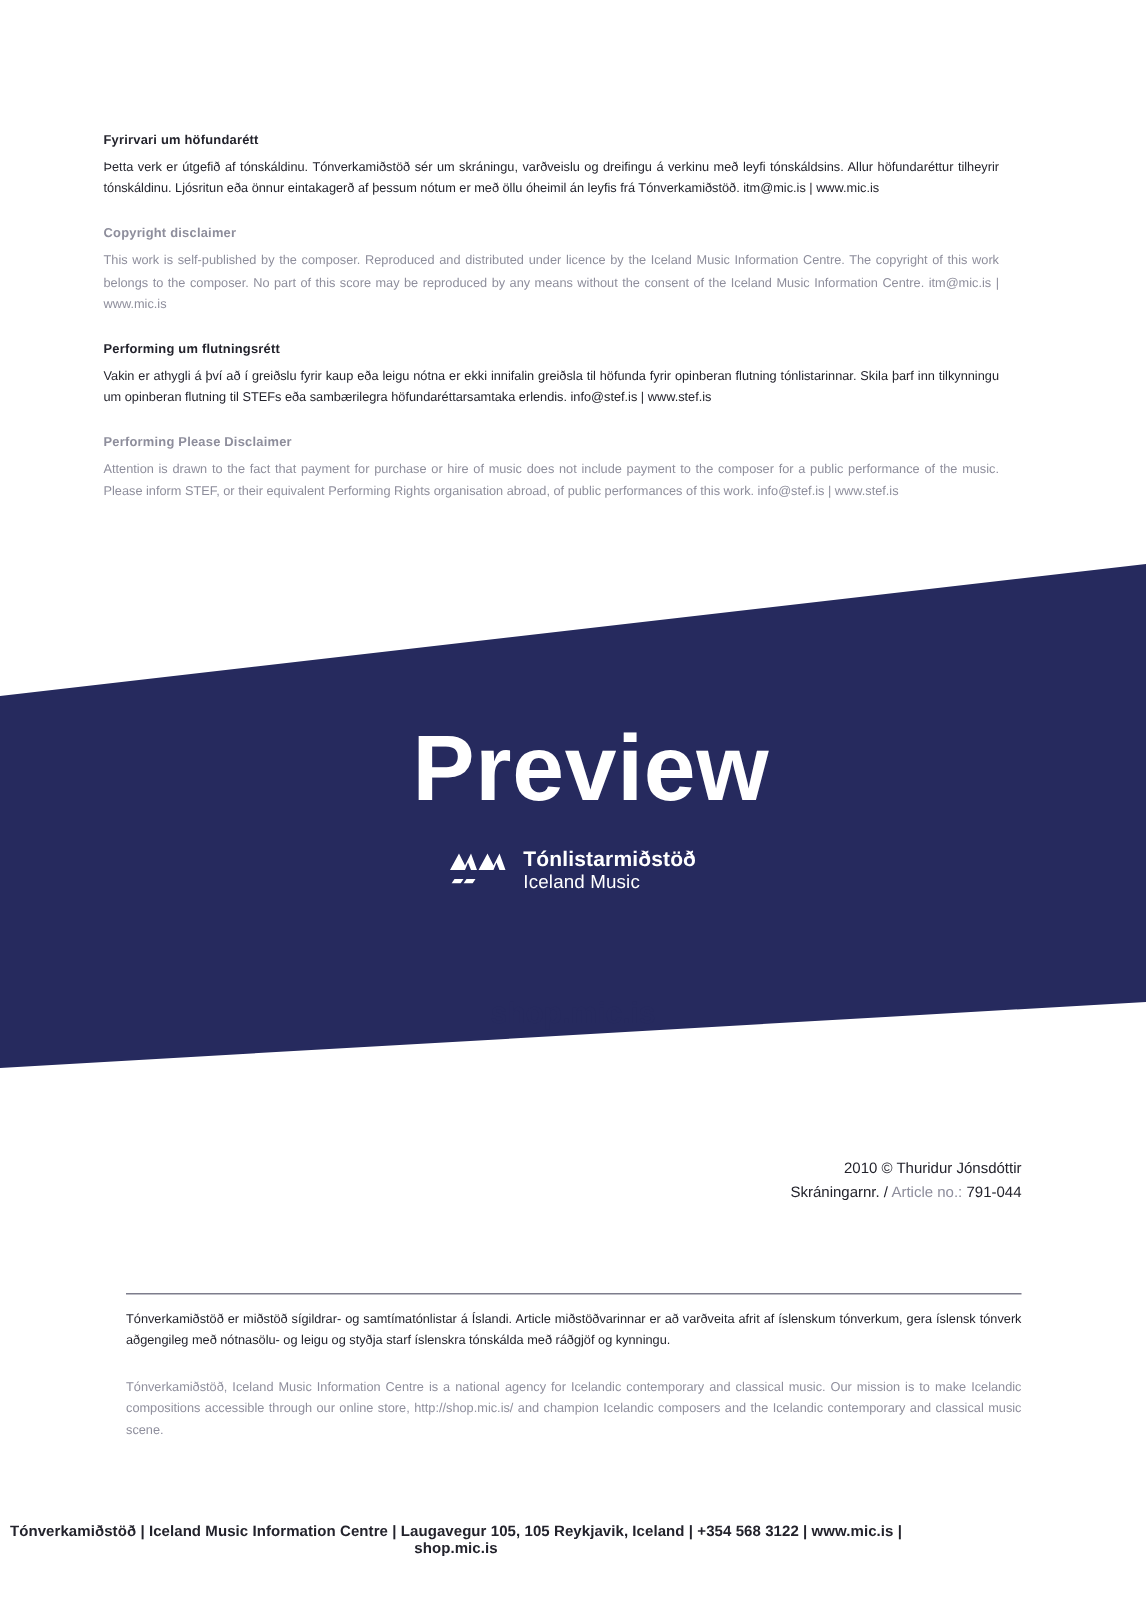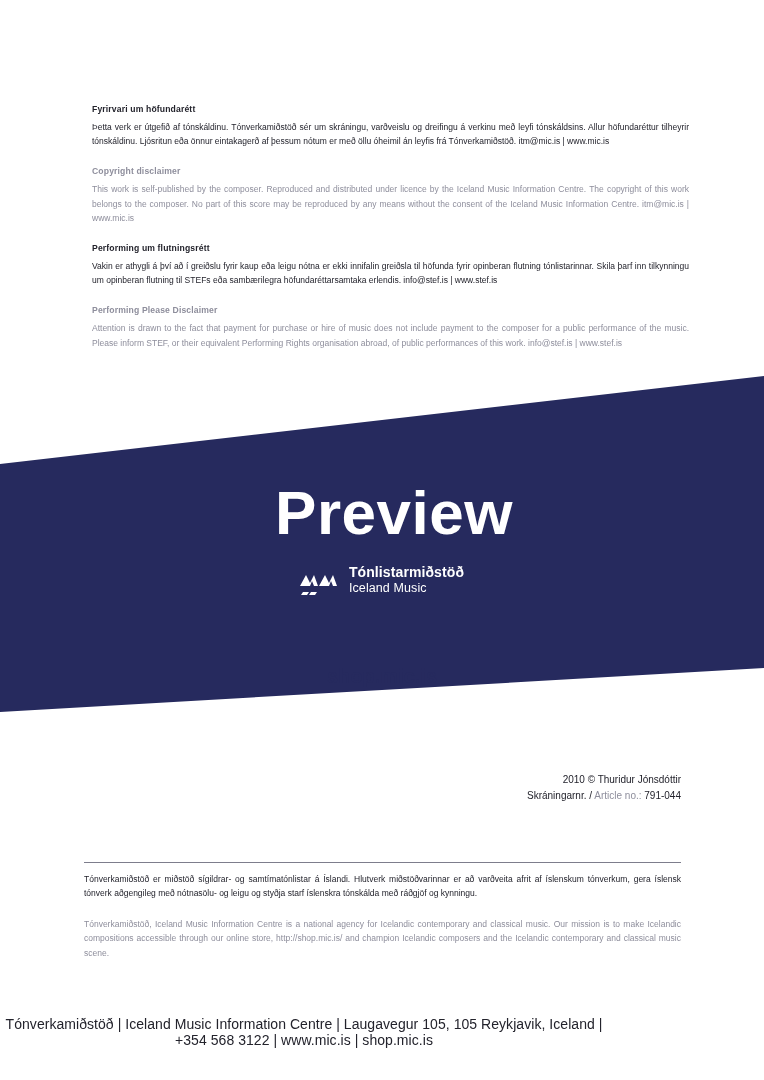--- a/index.html
+++ b/index.html
@@ -18,24 +18,23 @@
 
   .page {
     position: relative;
     width: 764px;
     height: 1080px;
   }
 
   
   .content {
     position: absolute;
-    left: 92px;
+    left: 69px;
     top: 88px;
     width: 597px;
-    margin-top: 16px;
   }
 
   .block {
     margin-bottom: 18px;
   }
   .block:last-child { margin-bottom: 0; }
 
   .block-title {
     font-size: 8.6px;
     font-weight: bold;
@@ -83,21 +82,21 @@
     line-height: 1;
   }
 
   .logo-wrap {
     position: absolute;
     left: 0;
     top: 565px;
     width: 764px;
     display: flex;
     justify-content: center;
-    align-items: flex-end;
+    align-items: flex-start;
     gap: 9px;
     z-index: 6;
   }
   .logo-mark {
     width: 40px;
     height: 24px;
     position: relative;
   }
   .logo-mark svg { display: block; }
   .logo-text {
@@ -179,22 +178,22 @@
     color: #8e8e9c;
     margin-bottom: 0;
   }
 
   .footer {
     position: absolute;
     left: 0;
     top: 1016px;
     width: 608px;
     text-align: center;
-    font-size: 14px;
-    font-weight: normal;
+    font-size: 10px;
+    font-weight: bold;
     color: #23232c;
     letter-spacing: 0.05px;
   }
 </style>
 </head>
 <body>
 
 <div class="page">
 
   <div class="content">
@@ -252,19 +251,19 @@
     <div>
       <span>Skráningarnr. /</span>
       <span class="dim">Article no.:</span>
       <span>791-044</span>
     </div>
   </div>
 
   <div class="rule"></div>
 
   <div class="about">
-    <p>Tónverkamiðstöð er miðstöð sígildrar- og samtímatónlistar á Íslandi. Hlutverk miðstöðvarinnar er að varðveita afrit af íslenskum tónverkum, gera íslensk tónverk aðgengileg með nótnasölu- og leigu og styðja starf íslenskra tónskálda með ráðgjöf og kynningu.</p>
+    <p>Tónverkamiðstöð er miðstöð sígildrar- og samtímatónlistar á Íslandi. Article miðstöðvarinnar er að varðveita afrit af íslenskum tónverkum, gera íslensk tónverk aðgengileg með nótnasölu- og leigu og styðja starf íslenskra tónskálda með ráðgjöf og kynningu.</p>
     <p class="muted">Tónverkamiðstöð, Iceland Music Information Centre is a national agency for Icelandic contemporary and classical music. Our mission is to make Icelandic compositions accessible through our online store, http://shop.mic.is/ and champion Icelandic composers and the Icelandic contemporary and classical music scene.</p>
   </div>
 
   <div class="footer">Tónverkamiðstöð | Iceland Music Information Centre | Laugavegur 105, 105 Reykjavik, Iceland | +354 568 3122 | www.mic.is | shop.mic.is</div>
 
 </div>
 
 </body></html>

